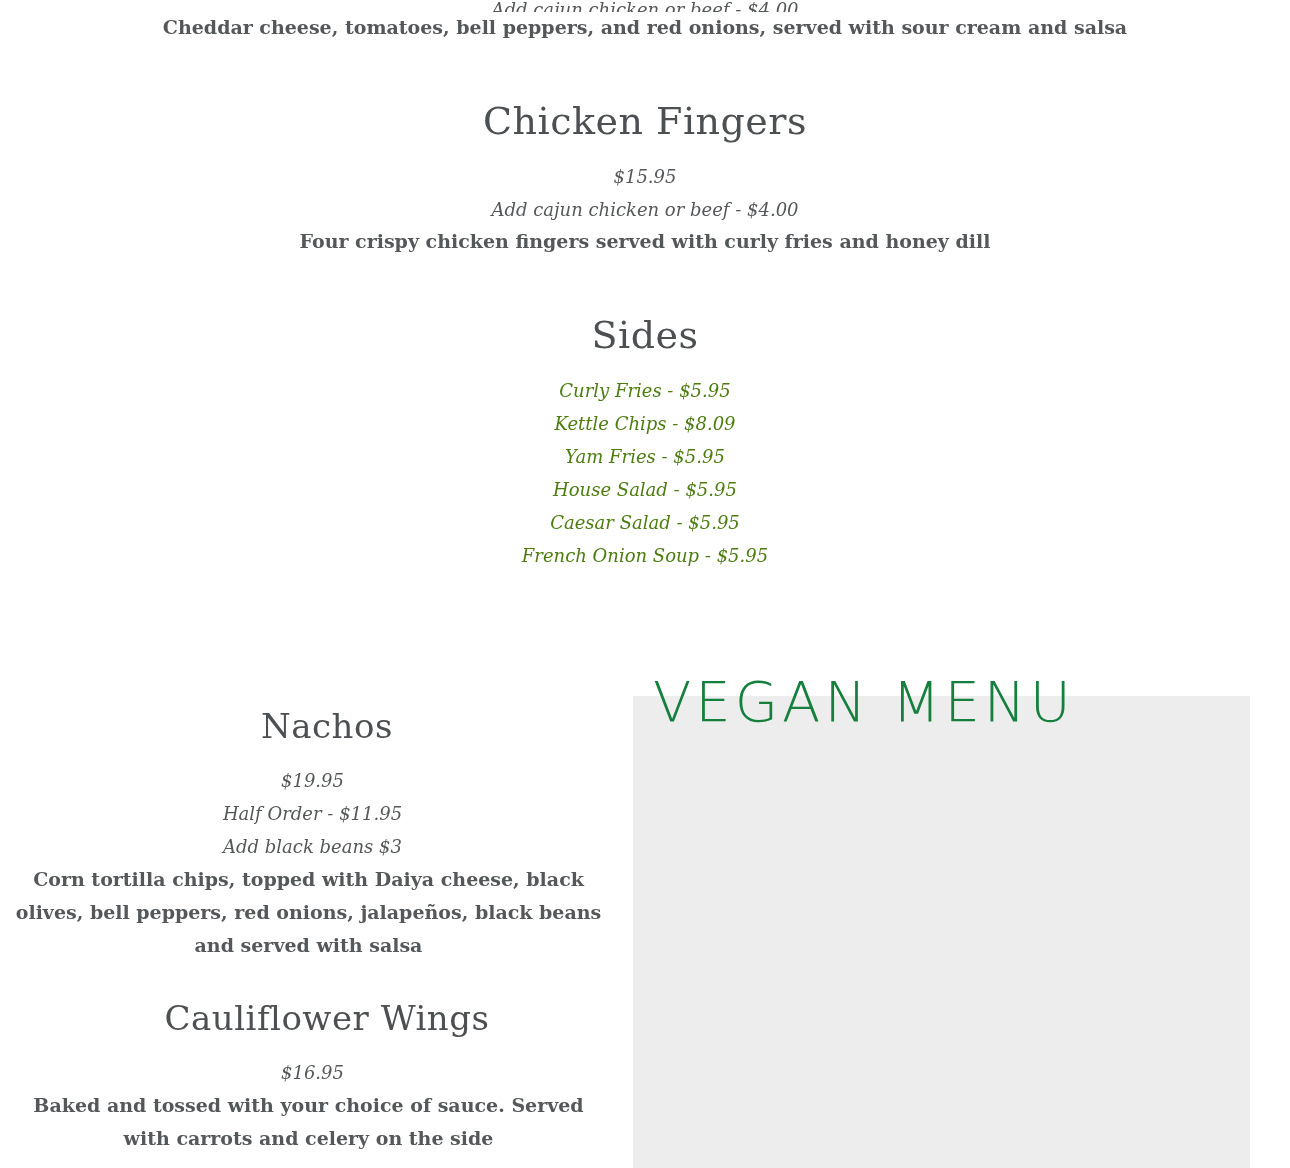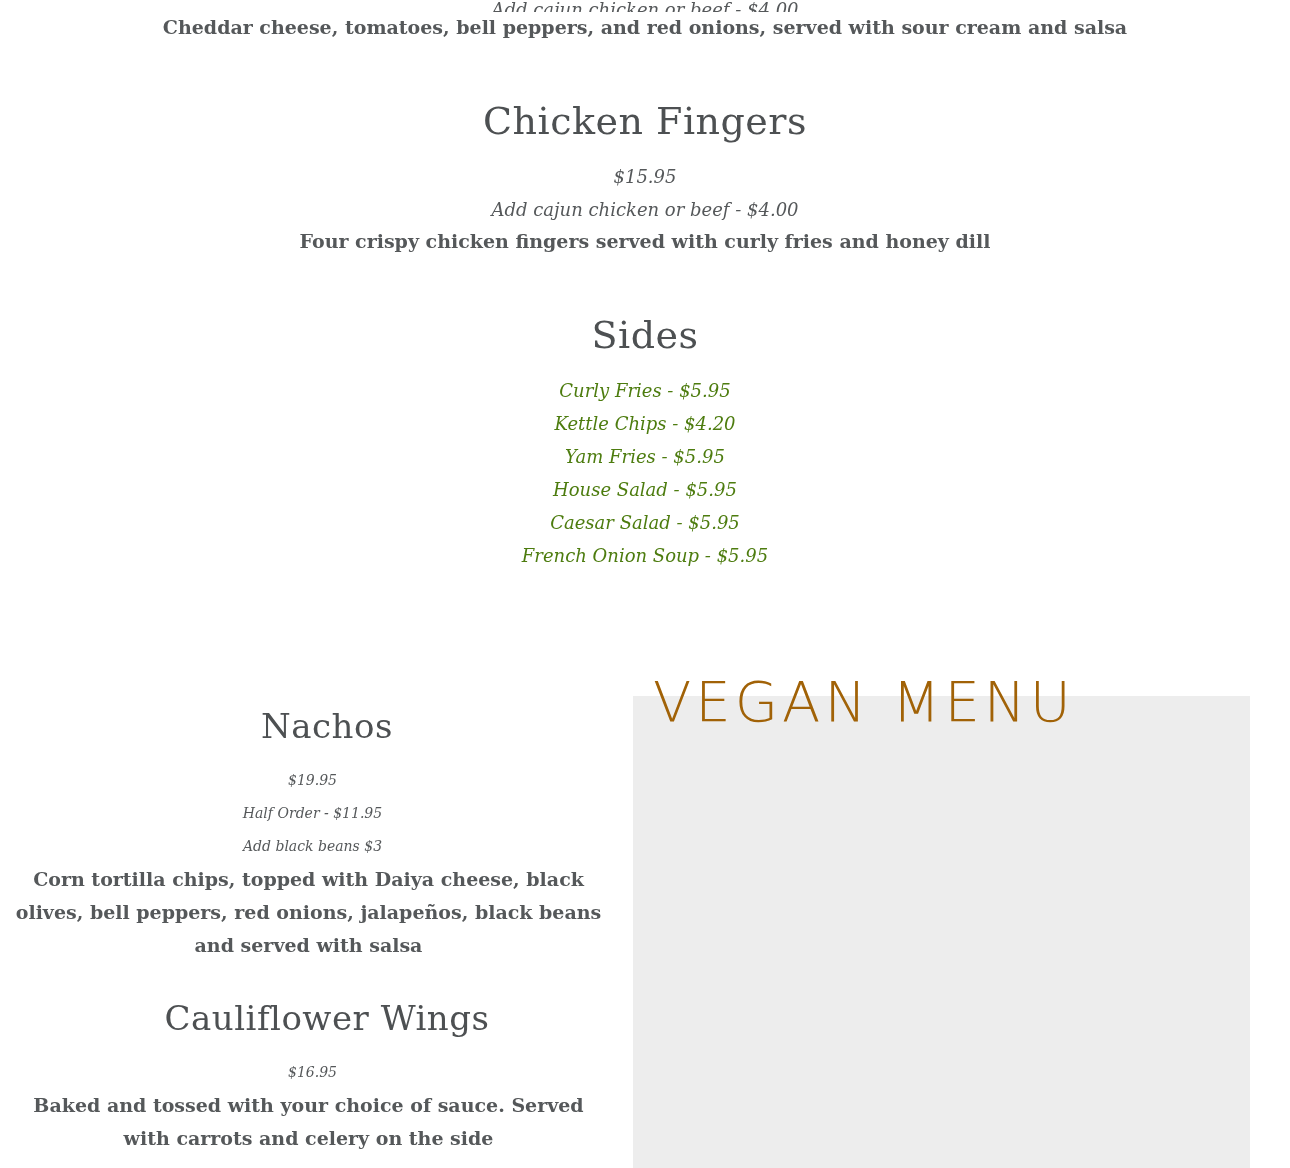--- a/index.html
+++ b/index.html
@@ -96,21 +96,21 @@
     background: #ededed;
   }
 
   .vegan-title {
     position: absolute;
     left: 653px;
     top: 20px;
     font-size: 56px;
     line-height: 64px;
     letter-spacing: 4px;
-    color: #a16207;
+    color: #15803d;
     font-family: "DejaVu Sans", sans-serif;
     font-weight: 300;
     white-space: nowrap;
   }
 
   .left-col {
     position: absolute;
     left: 0;
     top: 0;
     width: 617px;
@@ -119,21 +119,21 @@
   }
 
   .left-col .item-title {
     font-size: 34px;
     line-height: 44px;
     padding-left: 37px;
   }
 
   .left-col .item-price,
   .left-col .item-add {
-    font-size: 14px;
+    font-size: 18px;
     line-height: 33px;
     padding-left: 8px;
   }
 
   .left-col .item-desc {
     font-size: 19px;
     line-height: 33px;
     max-width: 600px;
     margin: 0 auto;
   }
@@ -156,21 +156,21 @@
     <div class="item-price">$15.95</div>
     <div class="item-add">Add cajun chicken or beef - $4.00</div>
     <div class="item-desc">Four crispy chicken fingers served with curly fries and honey dill</div>
 
     <div class="spacer-lg"></div>
 
     <div class="item-title">Sides</div>
     <div class="spacer-sm"></div>
     <div class="sides-list">
       <div class="side-line">Curly Fries - $5.95</div>
-      <div class="side-line">Kettle Chips - $4.20</div>
+      <div class="side-line">Kettle Chips - $8.09</div>
       <div class="side-line">Yam Fries - $5.95</div>
       <div class="side-line">House Salad - $5.95</div>
       <div class="side-line">Caesar Salad - $5.95</div>
       <div class="side-line">French Onion Soup - $5.95</div>
     </div>
 
   </div>
 
   <div class="lower">
 

